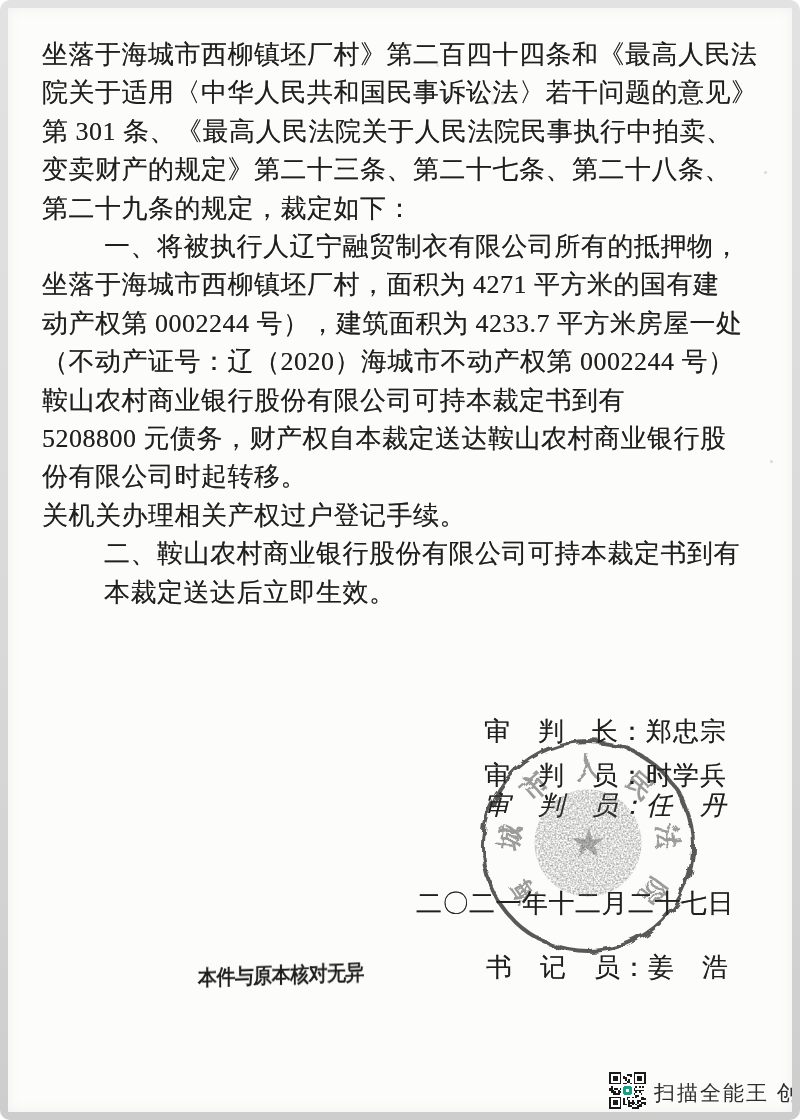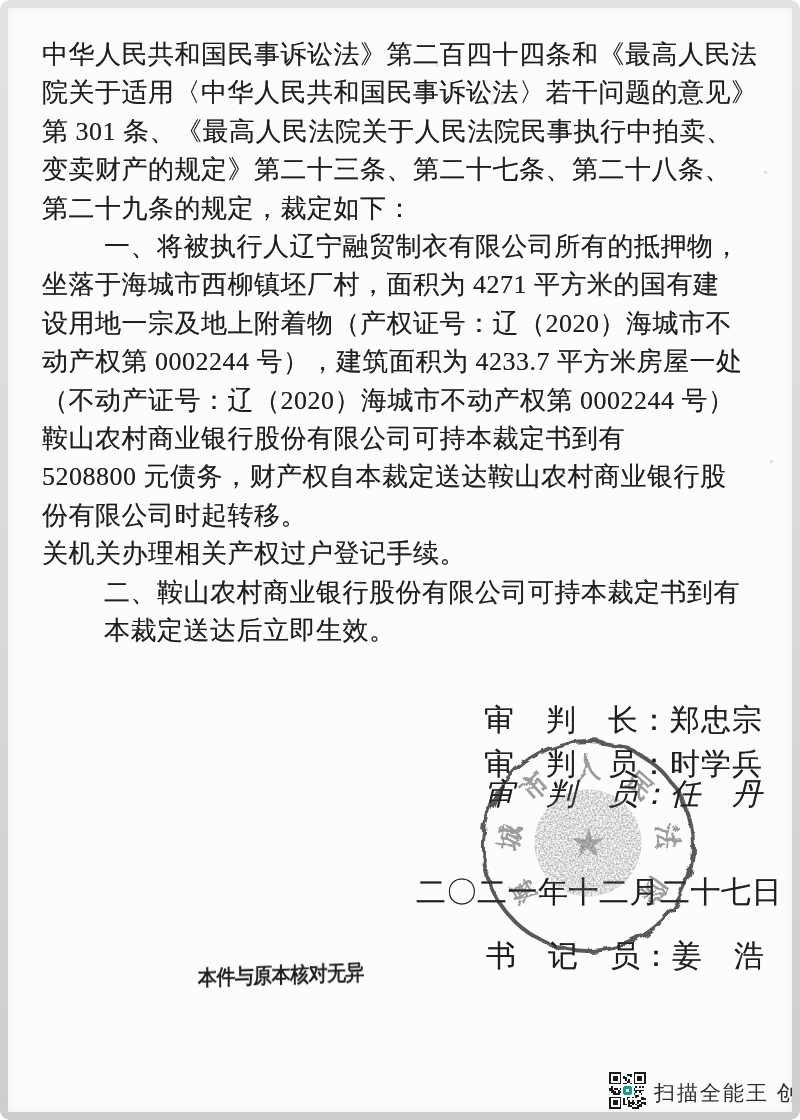--- a/index.html
+++ b/index.html
@@ -34,25 +34,26 @@
     color:var(--ink);
     letter-spacing:0.5px;
     text-shadow:0 0 0.4px rgba(20,20,20,0.55);
   }
   .body-text .line{white-space:nowrap;}
   .body-text .line.indent{padding-left:62px;}
   
   .sig-line{
     position:absolute;
     white-space:nowrap;
-    font-size:30px;
+    font-size:26px;
     color:var(--ink);
     letter-spacing:1px;
     text-shadow:0 0 0.4px rgba(20,20,20,0.55);
     z-index:2;
+    margin-top:14px;
   }
   .sig-1{left:476px;top:692px;}
   .sig-2{left:476px;top:736px;}
   .sig-3{left:476px;top:766px;font-style:italic;}
   .date-line{left:408px;top:864px;letter-spacing:0.5px;}
   .clerk-line{left:478px;top:928px;}
   
   .court-seal{
     position:absolute;
     left:466px;top:724px;
@@ -102,28 +103,27 @@
   .speck.s4{left:300px;top:557px;width:3px;height:3px;background:rgba(60,60,60,0.12);}
   .speck.s5{left:428px;top:56px;width:3px;height:3px;background:rgba(60,60,60,0.12);}
 </style>
 </head>
 <body>
 
 <div class="scan-frame">
   <div class="page">
 
     <div class="body-text">
-        <div class="line">中华人民共和国民事诉讼法》第二百四十四条和《最高人民法</div>
+        <div class="line">坐落于海城市西柳镇坯厂村》第二百四十四条和《最高人民法</div>
         <div class="line">院关于适用〈中华人民共和国民事诉讼法〉若干问题的意见》</div>
         <div class="line">第 301 条、《最高人民法院关于人民法院民事执行中拍卖、</div>
         <div class="line">变卖财产的规定》第二十三条、第二十七条、第二十八条、</div>
         <div class="line">第二十九条的规定，裁定如下：</div>
         <div class="line indent">一、将被执行人辽宁融贸制衣有限公司所有的抵押物，</div>
         <div class="line">坐落于海城市西柳镇坯厂村，面积为 4271 平方米的国有建</div>
-        <div class="line">设用地一宗及地上附着物（产权证号：辽（2020）海城市不</div>
         <div class="line">动产权第 0002244 号），建筑面积为 4233.7 平方米房屋一处</div>
         <div class="line">（不动产证号：辽（2020）海城市不动产权第 0002244 号）</div>
         <div class="line">鞍山农村商业银行股份有限公司可持本裁定书到有</div>
         <div class="line">5208800 元债务，财产权自本裁定送达鞍山农村商业银行股</div>
         <div class="line">份有限公司时起转移。</div>
         <div class="line">关机关办理相关产权过户登记手续。</div>
         <div class="line indent">二、鞍山农村商业银行股份有限公司可持本裁定书到有</div>
         <div class="line indent">本裁定送达后立即生效。</div>
       </div>
 

